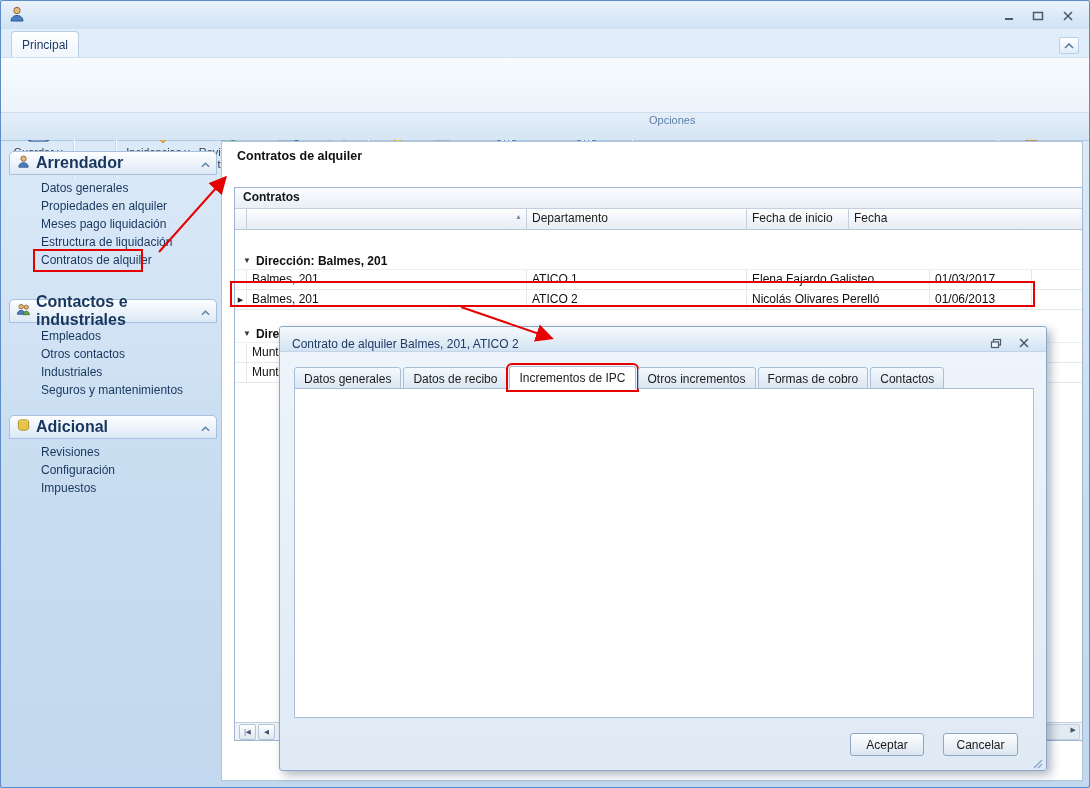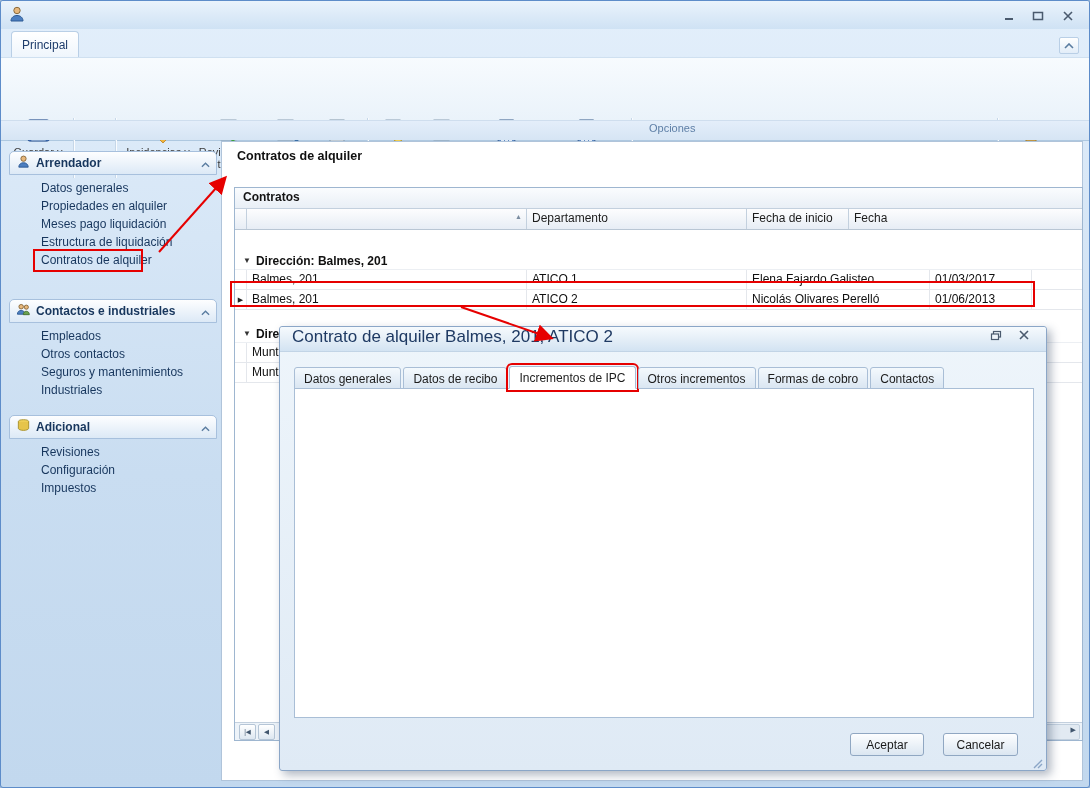--- a/index.html
+++ b/index.html
@@ -8,31 +8,31 @@
   .titlebar{position:absolute;left:0;top:0;width:100%;height:28px;background:linear-gradient(#eaf3fc,#cfe2f4);}
   .apptitle{position:absolute;left:0;right:0;top:6px;text-align:center;font-size:12px;color:#31598f;}
   .appicon{position:absolute;left:7px;top:4px;width:18px;height:18px;}
   .winbtn{position:absolute;top:7px;width:26px;height:16px;display:flex;align-items:center;justify-content:center;}
   
   .tabstrip{position:absolute;left:0;top:28px;width:100%;height:28px;border-radius:11px;}
   .apptab{position:absolute;left:10px;top:2px;width:66px;height:26px;background:linear-gradient(#ffffff,#eef5fc);border:1px solid #b9cfe6;border-bottom:none;border-radius:4px 4px 0 0;font-size:12px;color:#1e3c6b;display:flex;align-items:center;justify-content:center;}
   .ribcollapse{position:absolute;right:10px;top:8px;width:18px;height:15px;display:flex;align-items:center;justify-content:center;border:1px solid #b9cfe6;border-radius:2px;background:linear-gradient(#fff,#e2edf8);}
   
   .ribbon{position:absolute;left:0;top:56px;width:100%;height:84px;background:linear-gradient(#f7fbfe,#e6f0f9 70%,#dcd  );background:linear-gradient(#f7fbfe,#e6f0f9);border-top:1px solid #cfe0f0;border-bottom:1px solid #aec8e0;box-sizing:border-box;}
-  .rcaption{position:absolute;left:0;bottom:0;width:100%;height:20px;background:linear-gradient(#e4eefa,#d6e5f4);border-top:1px solid #cfdeee;box-sizing:border-box;margin-top:28px;}
+  .rcaption{position:absolute;left:0;bottom:0;width:100%;height:28px;background:linear-gradient(#e4eefa,#d6e5f4);border-top:1px solid #cfdeee;box-sizing:border-box;margin-top:28px;}
   .rcaption span{position:absolute;left:648px;top:1px;font-size:11px;color:#5e7fa6;}
   .rbtn{position:absolute;top:58px;height:64px;display:flex;flex-direction:column;align-items:center;font-size:11px;line-height:12px;text-align:center;color:#3a3a3a;cursor:default;}
   .rbtn .ic{margin:1px 0 2px 0;height:27px;display:flex;align-items:center;}
   .sbtn{position:absolute;height:17px;display:flex;align-items:center;gap:4px;font-size:11.5px;color:#3a3a3a;white-space:nowrap;}
   .vsep{position:absolute;top:60px;height:60px;width:1px;background:#c6d7e8;border-right:1px solid #fafcfe;}
   .ddv{font-size:6px;color:#44576e;margin-top:1px;}
   
   .navgroup{position:absolute;left:8px;width:208px;}
   .navhead{height:24px;border:1px solid #a7c0dd;border-radius:5px 5px 0 0;background:linear-gradient(#fdfeff,#dce9f6);display:flex;align-items:center;padding:0 6px;box-sizing:border-box;gap:5px;}
-  .gtitle{font-weight:bold;font-size:12px;color:#17365d;flex:1;}
+  .gtitle{font-weight:bold;font-size:16px;color:#17365d;flex:1;}
   .navitems{padding:4px 0 0 0;}
   .navitem{height:18px;line-height:18px;padding-left:30px;font-size:12px;color:#17365d;cursor:default;}
   .navitem span{padding:0 2px;}
   
   .content-bg{position:absolute;left:220px;top:140px;width:862px;height:640px;background:#ffffff;border:1px solid #b0c4da;box-sizing:border-box;}
   .pagetitle{position:absolute;left:236px;top:148px;font-size:12.5px;font-weight:bold;color:#101010;}
   .gridwrap{position:absolute;left:233px;top:186px;width:849px;height:554px;background:#fff;border:1px solid #9eb6d0;box-sizing:border-box;overflow:hidden;}
   .gcaption{height:20px;line-height:19px;background:linear-gradient(#fafcfe,#e9eff6);border-bottom:1px solid #c3d0de;font-weight:bold;font-size:12px;padding:0 8px;color:#141414;}
   .ghead{display:flex;height:20px;background:linear-gradient(#fdfdfe,#e7edf5);border-bottom:1px solid #b9c6d4;}
   .gh{border-right:1px solid #c3d0de;font-size:12px;padding:2px 5px;box-sizing:border-box;white-space:nowrap;overflow:hidden;color:#1c1c1c;position:relative;}
@@ -45,21 +45,21 @@
   .ind{width:12px;padding:0;display:flex;align-items:center;justify-content:center;font-size:7px;color:#222;}
   .c1{width:280px}.c2{width:220px}.c3{width:183px}.c4{width:102px}.c5{flex:1;border-right:none;}
   .gnav{position:absolute;left:0;right:0;bottom:0;height:18px;background:#edf3f9;border-top:1px solid #c3d0de;display:flex;align-items:center;padding:0 2px;box-sizing:border-box;}
   .navbtn{width:15px;height:14px;margin-left:2px;border:1px solid #b5c5d6;background:linear-gradient(#ffffff,#dde7f1);display:flex;align-items:center;justify-content:center;font-size:6.5px;color:#41566e;border-radius:2px;}
   .navlabel{font-size:11px;color:#33475e;margin:0 5px;white-space:nowrap;}
   .hscroll{flex:1;height:14px;margin-left:6px;background:#e2eaf2;border:1px solid #c2d0de;position:relative;border-radius:2px;}
   .harr{position:absolute;top:1px;font-size:7px;color:#41566e;}
   .harr.left{left:3px;}.harr.right{right:3px;}
   
   .dialog{position:absolute;left:278px;top:325px;width:768px;height:445px;background:linear-gradient(#eef5fb,#dfeaf5);border:1px solid #8ba6c7;border-radius:3px;box-shadow:4px 4px 10px rgba(30,50,80,.35);z-index:30;box-sizing:border-box;}
-  .dtitle{height:24px;background:linear-gradient(#f6fafd,#d3e3f2);border-bottom:1px solid #c2d4e6;border-radius:3px 3px 0 0;display:flex;align-items:flex-start;padding:0 12px;font-size:17px;color:#1f3a63;}
+  .dtitle{height:24px;background:linear-gradient(#f6fafd,#d3e3f2);border-bottom:1px solid #c2d4e6;border-radius:3px 3px 0 0;display:flex;align-items:flex-end;padding:0 12px;font-size:12px;color:#1f3a63;}
   .dwbtn{width:20px;height:16px;display:flex;align-items:center;justify-content:center;margin-left:8px;}
   .dtabs{position:absolute;left:14px;top:39px;display:flex;align-items:flex-end;z-index:2;}
   .dtab{padding:4px 9px;font-size:12px;color:#1c1c1c;background:linear-gradient(#f4f9fd,#dae6f2);border:1px solid #a9bed6;border-radius:3px 3px 0 0;margin-right:2px;height:22px;box-sizing:border-box;white-space:nowrap;}
   .dtab.active{background:#ffffff;height:23px;border-bottom:1px solid #fff;outline:2px solid #e60000;outline-offset:1px;}
   .dcontent{position:absolute;left:14px;top:61px;width:740px;height:330px;background:#ffffff;border:1px solid #a9bed6;box-sizing:border-box;z-index:1;}
   .cb{position:absolute;display:flex;align-items:center;gap:6px;font-size:12px;color:#000;}
   .cbbox{width:13px;height:13px;background:#fff;border:1px solid #8aa8c8;display:flex;align-items:center;justify-content:center;box-sizing:border-box;}
   .dlabel{position:absolute;font-size:11.5px;color:#1c1c1c;}
   .dlabel.dis{color:#9aa4ae;}
   .tb{position:absolute;height:19px;border:1px solid #aebfd4;background:#fff;font-size:11.5px;color:#000;display:flex;align-items:center;padding:0 3px;box-sizing:border-box;}
@@ -400,22 +400,22 @@
       <span class="gtitle">Contactos e industriales</span>
       <span>
         <svg viewBox="0 0 10 6" width="9" height="6">
             <path d="M1 5 L5 1 L9 5" stroke="#5a7ca0" stroke-width="1.5" fill="none"></path>
           </svg>
       </span>
     </div>
     <div class="navitems">
       <div class="navitem"><span>Empleados</span></div>
       <div class="navitem"><span>Otros contactos</span></div>
+      <div class="navitem"><span>Industriales</span></div>
       <div class="navitem"><span>Seguros y mantenimientos</span></div>
-      <div class="navitem"><span>Industriales</span></div>
     </div>
   </div>
 
   <div class="navgroup" style="top:414px">
     <div class="navhead">
       <span>
         <svg viewBox="0 0 16 16" width="15" height="15">
             <ellipse cx="8" cy="4" rx="5.5" ry="2.2" fill="#f0d25a" stroke="#a8922e"></ellipse>
             <path d="M2.5 4 v7 c0 1.2 2.5 2.2 5.5 2.2 s5.5-1 5.5-2.2 v-7" fill="#e6c44a" stroke="#a8922e"></path>
           </svg>

